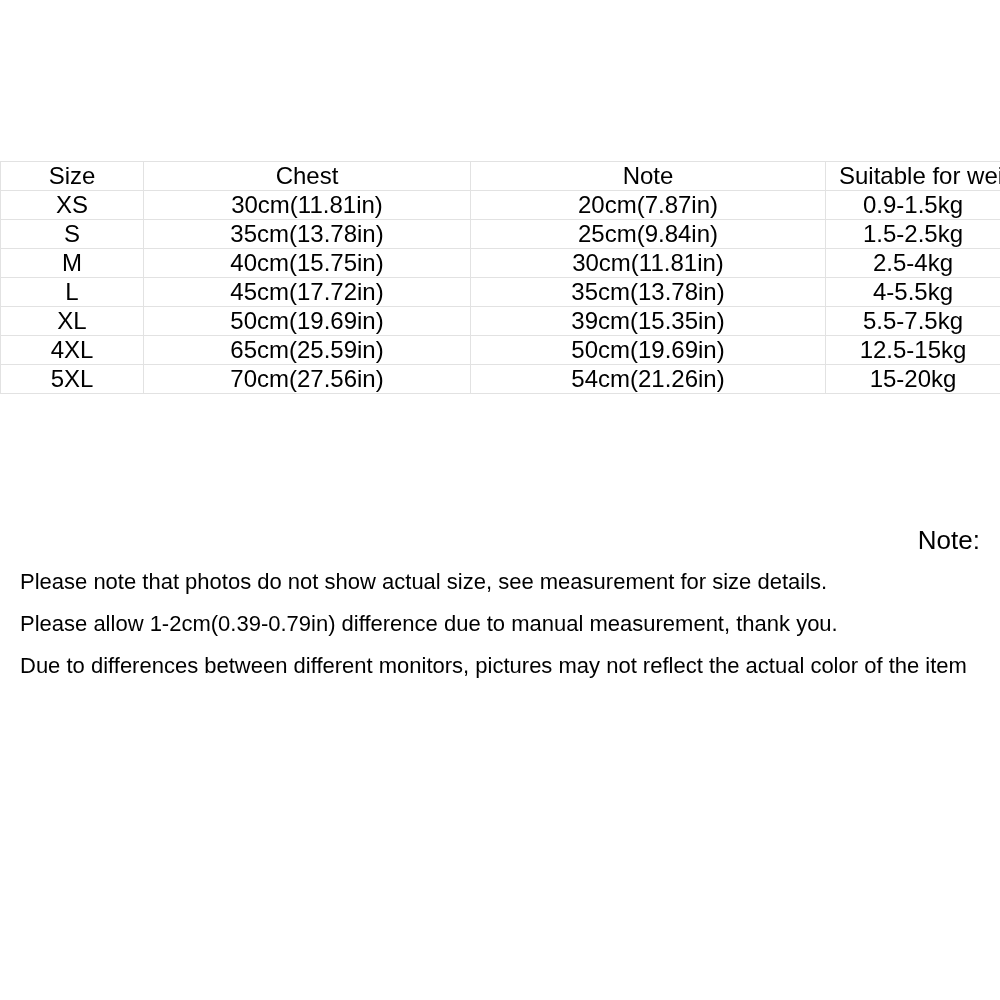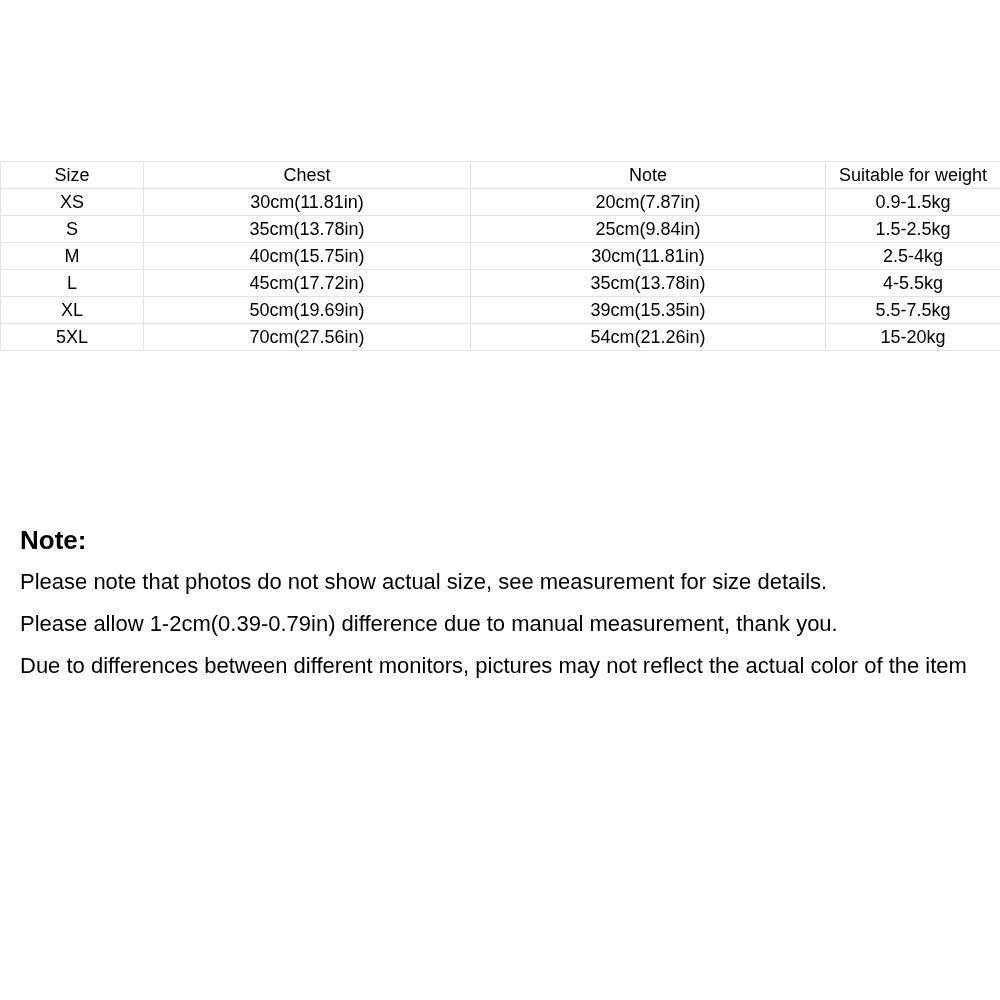--- a/index.html
+++ b/index.html
@@ -27,38 +27,39 @@
   .size-table col.c-chest  { width: 327px; }
   .size-table col.c-back   { width: 355px; }
   .size-table col.c-weight { width: 175px; }
   .size-table th, .size-table td {
     border: 1px solid var(--line, #e2e2e2);
     height: 27px;
     box-sizing: border-box;
     padding: 0 13px;
     text-align: center;
     vertical-align: middle;
-    font-size: 18px;
+    font-size: 24px;
     font-weight: normal;
     white-space: nowrap;
     overflow: hidden;
   }
   .note {
     position: absolute;
     top: 519px;
     left: 20px;
     width: 960px;
     font-size: 22px;
     line-height: 42px;
   }
   .note-title {
     font-size: 26px;
     line-height: 42px;
     margin: 0;
-    font-weight: bold;
+    font-weight: normal;
+    text-align: right;
   }
   .note p {
     margin: 0;
   }
 </style>
 </head>
 <body style="--bg: #ffffff; --fg: #000000; --line: #e2e2e2;">
 
 <table class="size-table">
   <colgroup>
@@ -100,20 +101,26 @@
       <td>35cm(13.78in)</td>
       <td>4-5.5kg</td>
     </tr>
     <tr>
       <td>XL</td>
       <td>50cm(19.69in)</td>
       <td>39cm(15.35in)</td>
       <td>5.5-7.5kg</td>
     </tr>
     <tr>
+      <td>4XL</td>
+      <td>65cm(25.59in)</td>
+      <td>50cm(19.69in)</td>
+      <td>12.5-15kg</td>
+    </tr>
+    <tr>
       <td>5XL</td>
       <td>70cm(27.56in)</td>
       <td>54cm(21.26in)</td>
       <td>15-20kg</td>
     </tr>
   </tbody>
 </table>
 
 <div class="note">
   <p class="note-title">Note:</p>

